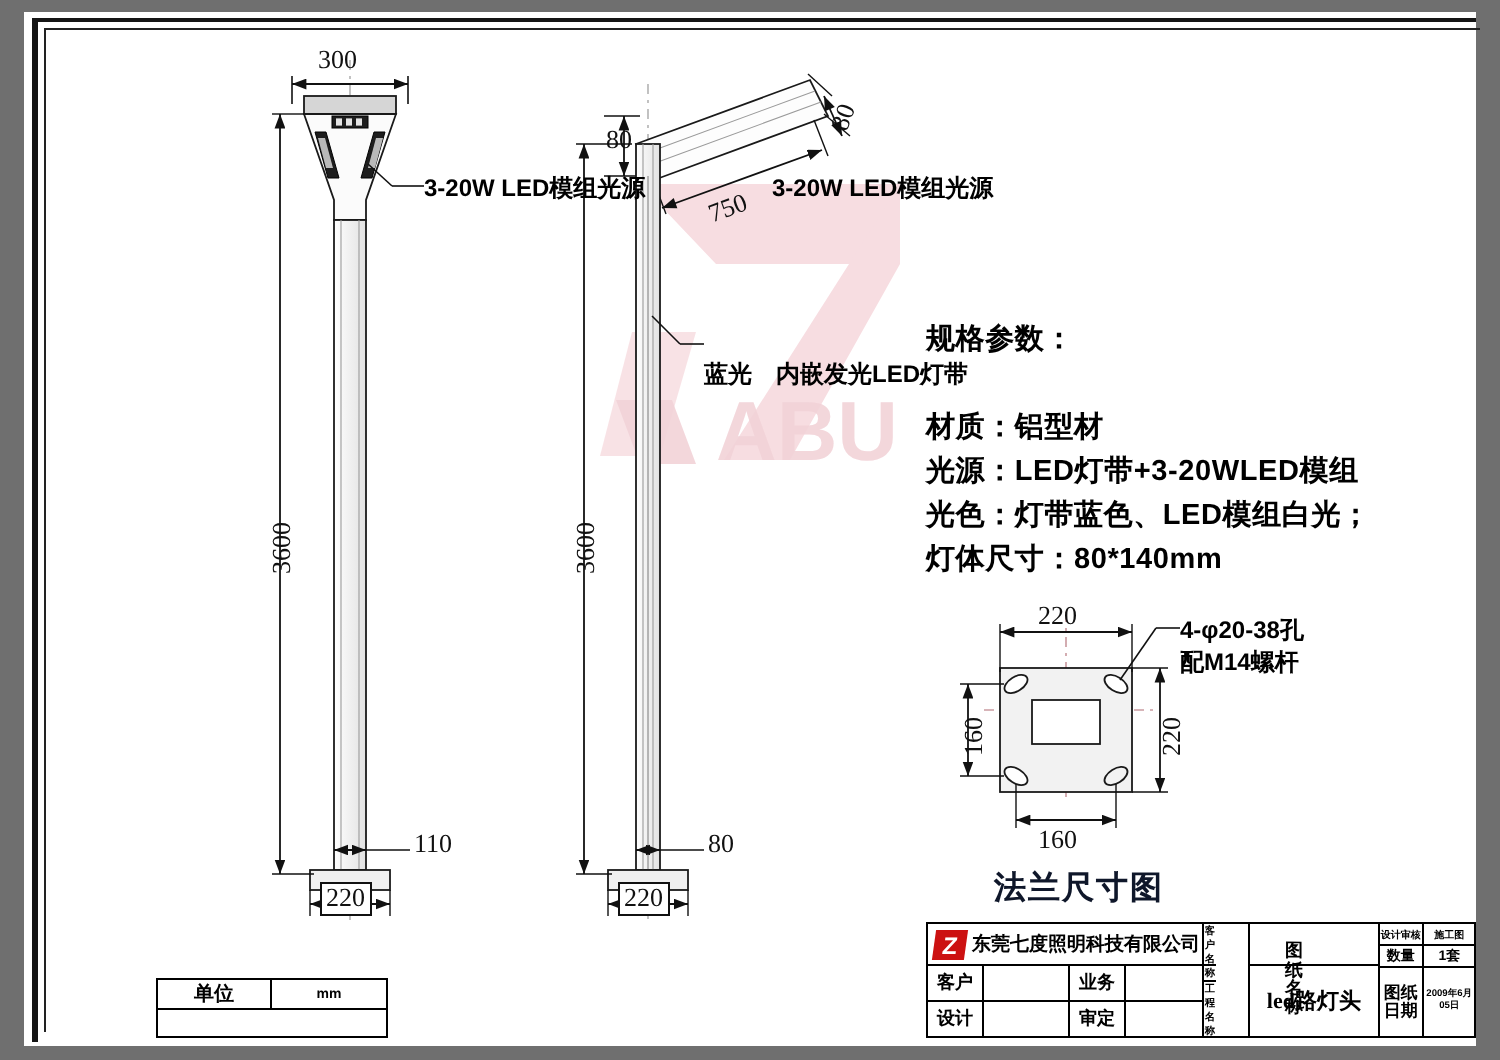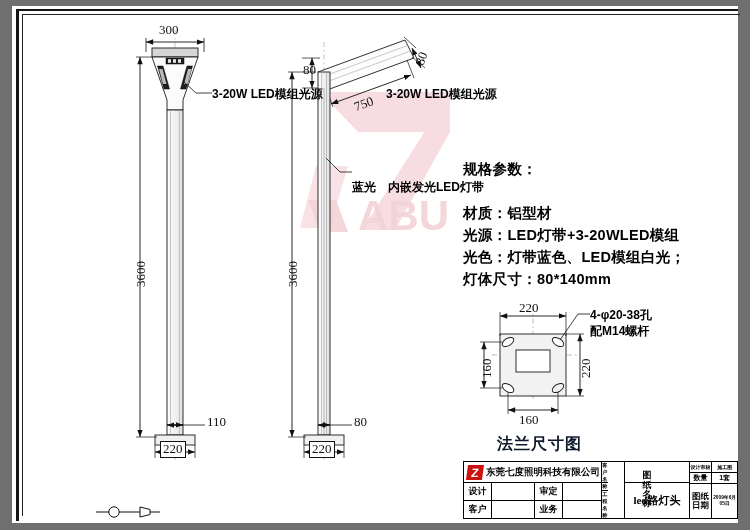--- a/index.html
+++ b/index.html
@@ -346,29 +346,29 @@
   <div id="titleblock">
     <div style="display:flex;height:100%;">
 
       <div class="tb-left">
         <div class="tb-logo-row">
           <div class="tb-logo">Z</div>
           <div class="tb-company">东莞七度照明科技有限公司</div>
         </div>
         <div class="tb-grid">
           <div class="tb-grid-row">
+            <div class="tb-lab">客户</div>
+            <div class="tb-val"></div>
+            <div class="tb-lab">业务</div>
+            <div class="tb-val last"></div>
+          </div>
+          <div class="tb-grid-row">
             <div class="tb-lab">设计</div>
             <div class="tb-val"></div>
             <div class="tb-lab">审定</div>
-            <div class="tb-val last"></div>
-          </div>
-          <div class="tb-grid-row">
-            <div class="tb-lab">客户</div>
-            <div class="tb-val"></div>
-            <div class="tb-lab">业务</div>
             <div class="tb-val last"></div>
           </div>
         </div>
       </div>
 
       <div class="tb-mid">
         <div class="tb-mid-t">
           <div>客户名称</div>
           <div>工程名称</div>
         </div>
@@ -388,14 +388,23 @@
 
       <div class="tb-far">
         <div class="tb-far-t">施工图</div>
         <div class="tb-far-m">1套</div>
         <div class="tb-far-b">2009年6月05日</div>
       </div>
 
     </div>
   </div>
 
+  <div id="unitblock">
+    <div class="ub-row">
+      <div class="ub-c1">单位</div>
+      <div class="ub-c2">mm</div>
+    </div>
+    <div class="ub-row">
+      <div class="ub-sym"></div>
+    </div>
+  </div>
 
 </div>
 
 </body></html>

